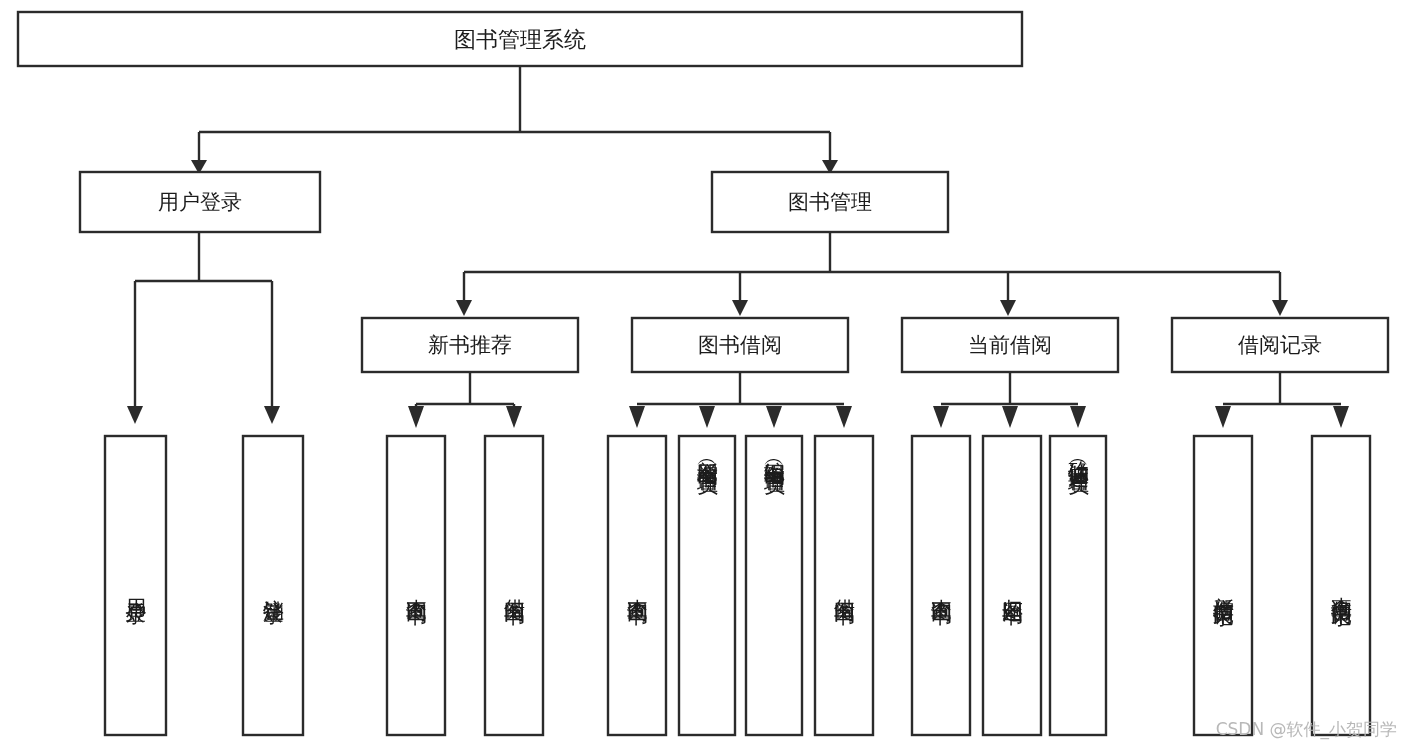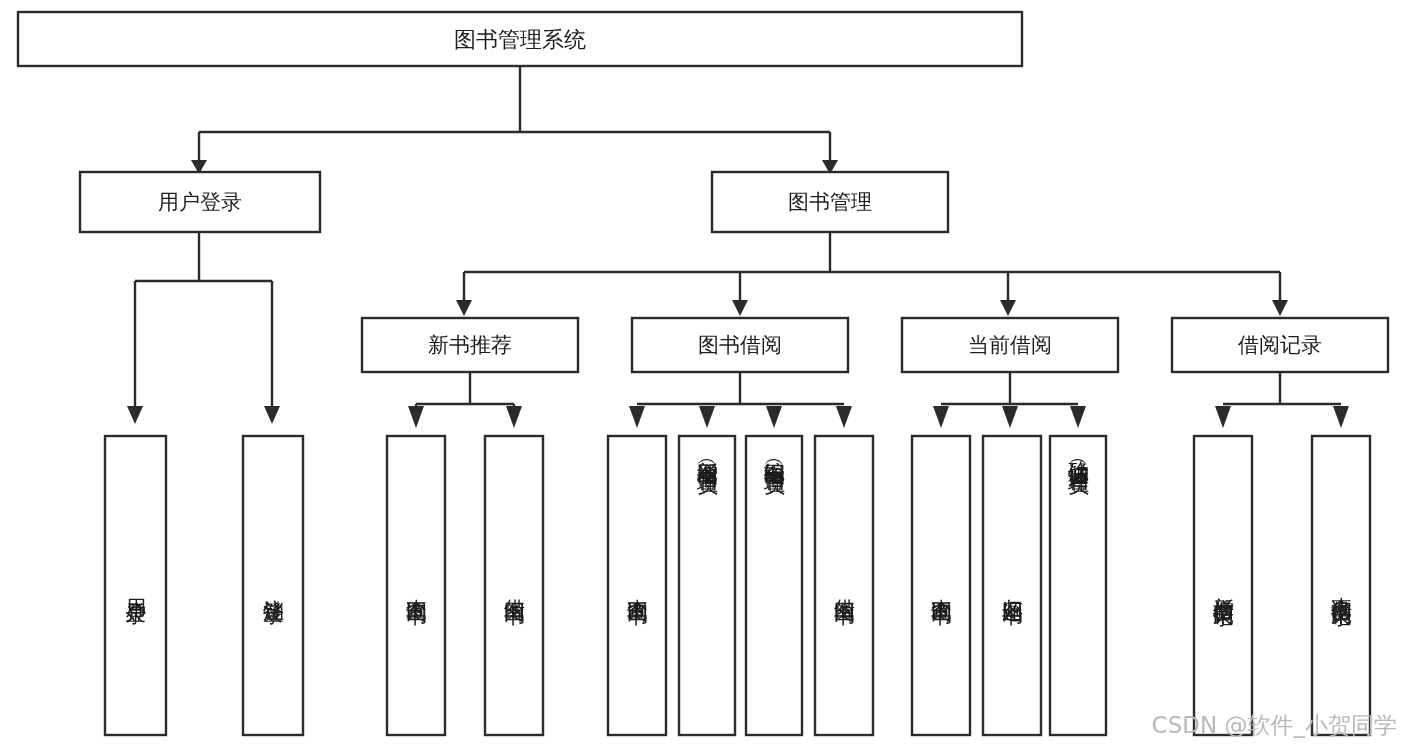--- a/index.html
+++ b/index.html
@@ -73,21 +73,21 @@
     line-height: 1.18;
     color: #1c1c1c;
     letter-spacing: 2px;
     white-space: nowrap;
   }
   #watermark {
     position: absolute;
     right: 8px;
     bottom: 6px;
     font-family: "DejaVu Sans", "Liberation Sans", sans-serif;
-    font-size: 23px;
+    font-size: 17px;
     color: #b8b8b8;
     white-space: nowrap;
     pointer-events: none;
   }
 </style>
 </head>
 <body>
 
 <div id="diagram-root">
 

